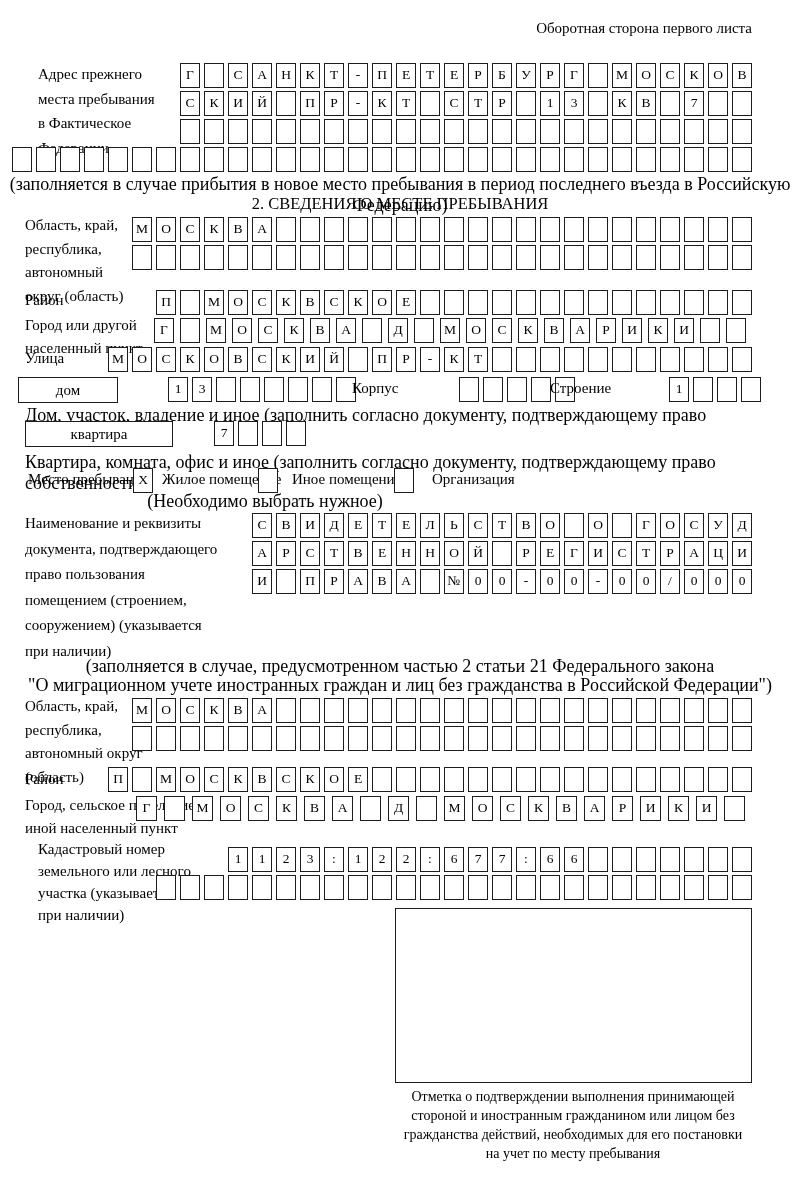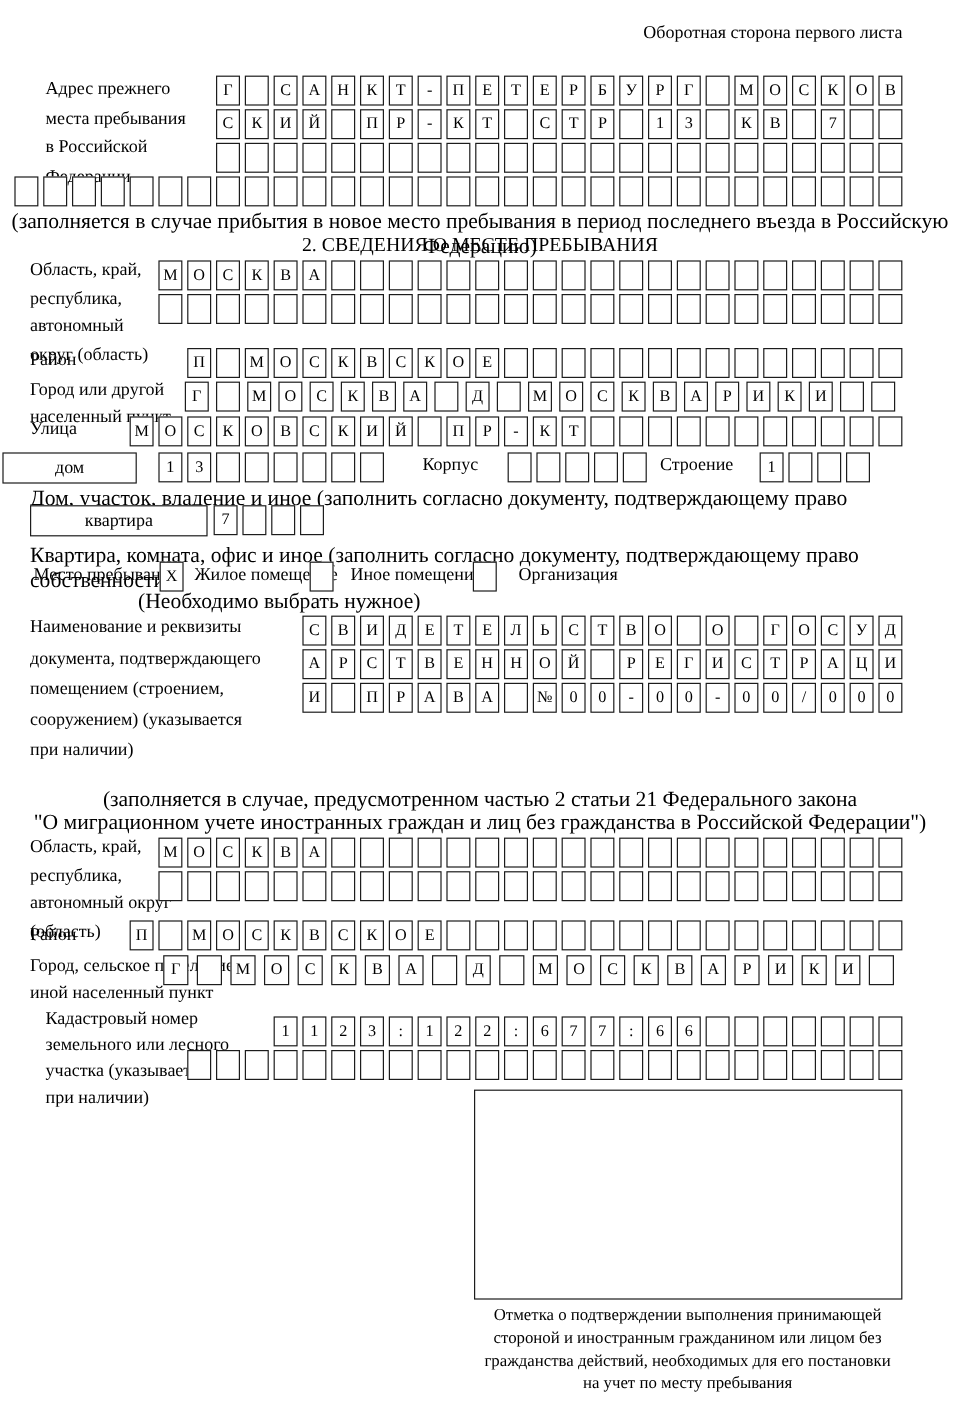--- a/index.html
+++ b/index.html
@@ -1,19 +1,19 @@
 <!DOCTYPE html>
 <html><head>
 <meta charset="utf-8">
 <style>
   html,body{margin:0;padding:0;background:#ffffff;}
   .page{position:relative;width:800px;height:1180px;background:#fff;color:#000;
         font-family:"Liberation Serif","DejaVu Serif",serif;font-size:15px;overflow:hidden;border-radius:32px;}
   .abs{position:absolute;}
-  .grid{white-space:nowrap;height:25px;}
+  .grid{white-space:nowrap;height:25px;margin-left:36px;}
   .cell{display:inline-block;box-sizing:border-box;width:20px;height:25px;margin-right:4px;
         border:1.6px solid #1c1c1c;background:#fff;text-align:center;font-size:13.5px;
         line-height:22px;vertical-align:top;font-family:"Liberation Serif",serif;}
   .grid .cell:last-child{margin-right:0;}
   .grid.wide .cell{margin-right:6px;}
   .grid.wider .cell{width:21px;margin-right:7px;}
   .lblblock div{white-space:nowrap;}
   .bigbox{position:absolute;top:0;height:26px;box-sizing:border-box;border:1.6px solid #1c1c1c;
           text-align:center;line-height:24px;font-size:15px;background:#fff;}
   .inl{position:absolute;top:3px;white-space:nowrap;}
@@ -25,21 +25,21 @@
 </head>
 <body>
 
 <div class="page">
 
   <div class="abs" style="top:20px;right:48px">Оборотная сторона первого листа</div>
 
   <div class="abs lblblock" style="left:38px;top:62px;line-height:24.5px">
     <div>Адрес прежнего</div>
     <div>места пребывания</div>
-    <div>в Российской</div>
+    <div>в Фактическое</div>
     <div>Федерации</div>
   </div>
   <div class="abs grid" style="top:63px;right:48px"><span class="cell">Г</span><span class="cell"></span><span class="cell">С</span><span class="cell">А</span><span class="cell">Н</span><span class="cell">К</span><span class="cell">Т</span><span class="cell">-</span><span class="cell">П</span><span class="cell">Е</span><span class="cell">Т</span><span class="cell">Е</span><span class="cell">Р</span><span class="cell">Б</span><span class="cell">У</span><span class="cell">Р</span><span class="cell">Г</span><span class="cell"></span><span class="cell">М</span><span class="cell">О</span><span class="cell">С</span><span class="cell">К</span><span class="cell">О</span><span class="cell">В</span></div>
   <div class="abs grid" style="top:91px;right:48px"><span class="cell">С</span><span class="cell">К</span><span class="cell">И</span><span class="cell">Й</span><span class="cell"></span><span class="cell">П</span><span class="cell">Р</span><span class="cell">-</span><span class="cell">К</span><span class="cell">Т</span><span class="cell"></span><span class="cell">С</span><span class="cell">Т</span><span class="cell">Р</span><span class="cell"></span><span class="cell">1</span><span class="cell">3</span><span class="cell"></span><span class="cell">К</span><span class="cell">В</span><span class="cell"></span><span class="cell">7</span><span class="cell"></span><span class="cell"></span></div>
   <div class="abs grid" style="top:119px;right:48px"><span class="cell"></span><span class="cell"></span><span class="cell"></span><span class="cell"></span><span class="cell"></span><span class="cell"></span><span class="cell"></span><span class="cell"></span><span class="cell"></span><span class="cell"></span><span class="cell"></span><span class="cell"></span><span class="cell"></span><span class="cell"></span><span class="cell"></span><span class="cell"></span><span class="cell"></span><span class="cell"></span><span class="cell"></span><span class="cell"></span><span class="cell"></span><span class="cell"></span><span class="cell"></span><span class="cell"></span></div>
   <div class="abs grid" style="top:147px;right:48px"><span class="cell"></span><span class="cell"></span><span class="cell"></span><span class="cell"></span><span class="cell"></span><span class="cell"></span><span class="cell"></span><span class="cell"></span><span class="cell"></span><span class="cell"></span><span class="cell"></span><span class="cell"></span><span class="cell"></span><span class="cell"></span><span class="cell"></span><span class="cell"></span><span class="cell"></span><span class="cell"></span><span class="cell"></span><span class="cell"></span><span class="cell"></span><span class="cell"></span><span class="cell"></span><span class="cell"></span><span class="cell"></span><span class="cell"></span><span class="cell"></span><span class="cell"></span><span class="cell"></span><span class="cell"></span><span class="cell"></span></div>
   <div class="abs center note" style="top:174px">(заполняется в случае прибытия в новое место пребывания в период последнего въезда в Российскую Федерацию)</div>
 
   <div class="abs center bold" style="top:194px;font-size:16.5px">2. СВЕДЕНИЯ О МЕСТЕ ПРЕБЫВАНИЯ</div>
 
@@ -58,21 +58,21 @@
   <div class="abs lblblock" style="left:25px;top:314px;line-height:22.5px">
     <div>Город или другой</div>
     <div>населенный пункт</div>
   </div>
   <div class="abs grid wide" style="top:318px;right:48px"><span class="cell">Г</span><span class="cell"></span><span class="cell">М</span><span class="cell">О</span><span class="cell">С</span><span class="cell">К</span><span class="cell">В</span><span class="cell">А</span><span class="cell"></span><span class="cell">Д</span><span class="cell"></span><span class="cell">М</span><span class="cell">О</span><span class="cell">С</span><span class="cell">К</span><span class="cell">В</span><span class="cell">А</span><span class="cell">Р</span><span class="cell">И</span><span class="cell">К</span><span class="cell">И</span><span class="cell"></span><span class="cell"></span></div>
 
   <div class="abs" style="left:25px;top:350px">Улица</div>
   <div class="abs grid" style="top:347px;right:48px"><span class="cell">М</span><span class="cell">О</span><span class="cell">С</span><span class="cell">К</span><span class="cell">О</span><span class="cell">В</span><span class="cell">С</span><span class="cell">К</span><span class="cell">И</span><span class="cell">Й</span><span class="cell"></span><span class="cell">П</span><span class="cell">Р</span><span class="cell">-</span><span class="cell">К</span><span class="cell">Т</span><span class="cell"></span><span class="cell"></span><span class="cell"></span><span class="cell"></span><span class="cell"></span><span class="cell"></span><span class="cell"></span><span class="cell"></span><span class="cell"></span><span class="cell"></span><span class="cell"></span></div>
 
   <div class="abs" style="top:377px;left:0;width:800px;height:28px">
-    <div class="bigbox" style="left:2px;width:112px">
+    <div class="bigbox" style="left:18px;width:100px">
       <span>дом</span>
     </div>
     <div class="abs grid" style="left:132px;top:0"><span class="cell">1</span><span class="cell">3</span><span class="cell"></span><span class="cell"></span><span class="cell"></span><span class="cell"></span><span class="cell"></span><span class="cell"></span></div>
     <span class="inl" style="left:352px">Корпус</span>
     <div class="abs grid" style="left:423px;top:0"><span class="cell"></span><span class="cell"></span><span class="cell"></span><span class="cell"></span><span class="cell"></span></div>
     <span class="inl" style="left:550px">Строение</span>
     <div class="abs grid" style="left:633px;top:0"><span class="cell">1</span><span class="cell"></span><span class="cell"></span><span class="cell"></span></div>
   </div>
   <div class="abs note" style="left:25px;top:405px">Дом, участок, владение и иное (заполнить согласно документу, подтверждающему право собственности)</div>
 
@@ -86,25 +86,26 @@
 
   <div class="abs" style="top:468px;left:0;width:800px;height:26px">
     <span class="inl" style="left:28px">Место пребывания:</span>
     <span class="cell abs" style="left:133px;top:0">X</span>
     <span class="inl" style="left:162px">Жилое помещение</span>
     <span class="cell abs" style="left:258px;top:0"></span>
     <span class="inl" style="left:292px">Иное помещение</span>
     <span class="cell abs" style="left:394px;top:0"></span>
     <span class="inl" style="left:432px">Организация</span>
   </div>
-  <div class="abs note" style="left:115px;top:491px;width:300px;text-align:left">(Необходимо выбрать нужное)</div>
+  <div class="abs note" style="left:115px;top:491px;width:300px;text-align:center">(Необходимо выбрать нужное)</div>
 
   <div class="abs lblblock" style="left:25px;top:511px;line-height:25.5px">
     <div>Наименование и реквизиты</div>
     <div>документа, подтверждающего</div>
+    <div>право пользования</div>
     <div>помещением (строением,</div>
     <div>сооружением) (указывается</div>
     <div>при наличии)</div>
   </div>
   <div class="abs grid" style="top:513px;right:48px"><span class="cell">С</span><span class="cell">В</span><span class="cell">И</span><span class="cell">Д</span><span class="cell">Е</span><span class="cell">Т</span><span class="cell">Е</span><span class="cell">Л</span><span class="cell">Ь</span><span class="cell">С</span><span class="cell">Т</span><span class="cell">В</span><span class="cell">О</span><span class="cell"></span><span class="cell">О</span><span class="cell"></span><span class="cell">Г</span><span class="cell">О</span><span class="cell">С</span><span class="cell">У</span><span class="cell">Д</span></div>
   <div class="abs grid" style="top:541px;right:48px"><span class="cell">А</span><span class="cell">Р</span><span class="cell">С</span><span class="cell">Т</span><span class="cell">В</span><span class="cell">Е</span><span class="cell">Н</span><span class="cell">Н</span><span class="cell">О</span><span class="cell">Й</span><span class="cell"></span><span class="cell">Р</span><span class="cell">Е</span><span class="cell">Г</span><span class="cell">И</span><span class="cell">С</span><span class="cell">Т</span><span class="cell">Р</span><span class="cell">А</span><span class="cell">Ц</span><span class="cell">И</span></div>
   <div class="abs grid" style="top:569px;right:48px"><span class="cell">И</span><span class="cell"></span><span class="cell">П</span><span class="cell">Р</span><span class="cell">А</span><span class="cell">В</span><span class="cell">А</span><span class="cell"></span><span class="cell">№</span><span class="cell">0</span><span class="cell">0</span><span class="cell">-</span><span class="cell">0</span><span class="cell">0</span><span class="cell">-</span><span class="cell">0</span><span class="cell">0</span><span class="cell">/</span><span class="cell">0</span><span class="cell">0</span><span class="cell">0</span></div>
 
   <div class="abs center note" style="top:656px">(заполняется в случае, предусмотренном частью 2 статьи 21 Федерального закона</div>
   <div class="abs center note" style="top:675px">"О миграционном учете иностранных граждан и лиц без гражданства в Российской Федерации")</div>

